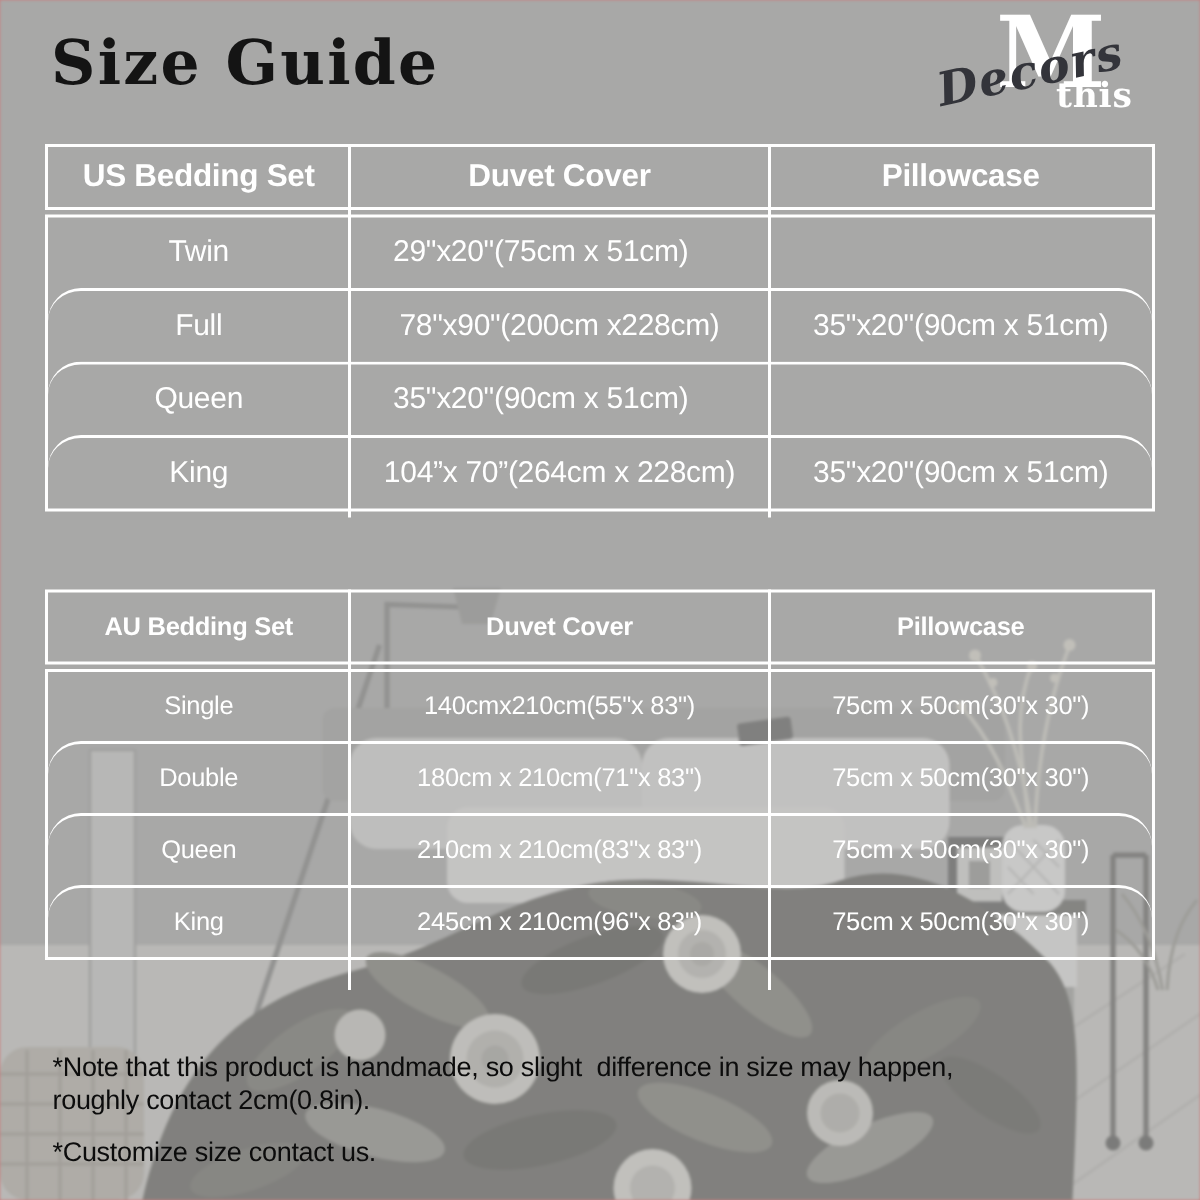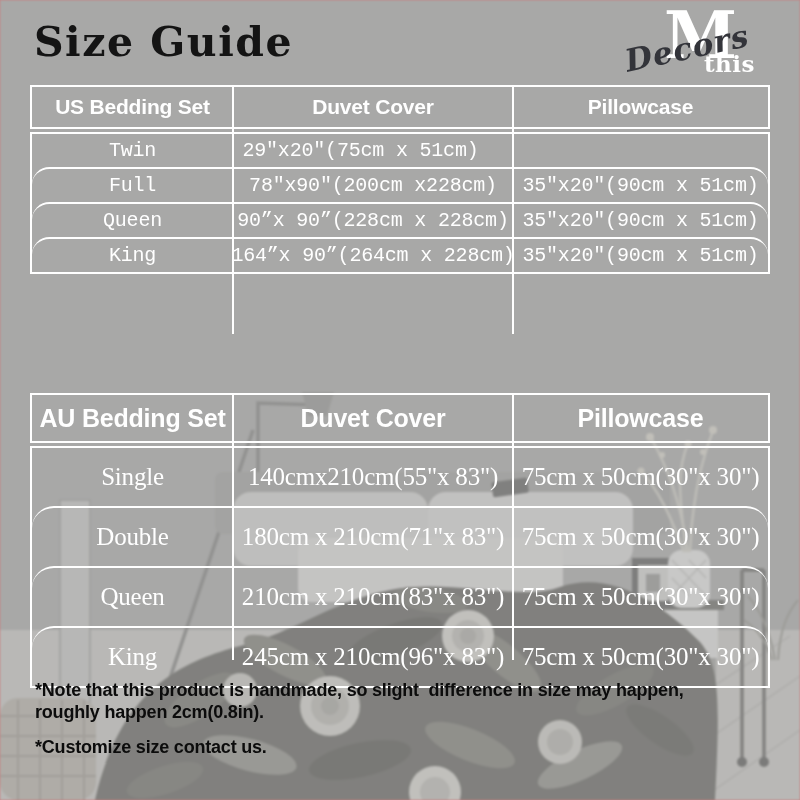--- a/index.html
+++ b/index.html
@@ -20,34 +20,34 @@
   .hdr-row{box-sizing:border-box;border:2px solid #ffffff;display:flex;margin-bottom:3px;}
   .body-box{box-sizing:border-box;border:2px solid #ffffff;}
   .row{display:flex;}
   .body-box .row + .row{border-top:2px solid #ffffff;border-radius:22px;}
   .cell{box-sizing:border-box;display:flex;align-items:center;justify-content:center;text-align:center;letter-spacing:-0.2px;white-space:pre;}
   .c1{width:201px;flex:none;}
   .c2{width:280px;flex:none;}
   .c3{width:255px;flex:none;}
   .hdr-row .cell{font-weight:700;font-size:21px;}
   .t-us .hdr-row{height:44px;}
-  .t-us .body-box .row{height:33px;font-family:Liberation Mono, monospace;}
+  .t-us .body-box .row{height:47px;}
   .t-us .cell{font-size:20px;}
   .t-us .hdr-row .cell{font-size:21px;}
   .t-au .hdr-row{height:50px;}
-  .t-au .body-box .row{height:58px;font-family:Liberation Serif, serif;}
-  .t-au .cell{font-size:25px;}
-  .t-us{top:85px;}
+  .t-au .body-box .row{height:46px;}
+  .t-au .cell{font-size:17px;}
+  .t-us{top:96px;}
   .t-au{top:393px;}
   .t-us .vline{height:249px;}
   .t-au .vline{height:267px;}
   .vline.v1{left:202px;}
   .vline.v2{left:482px;}
 
-  .notes{position:absolute;left:35px;top:679px;color:#0c0c0c;font-weight:700;font-size:18px;letter-spacing:-0.2px;}
+  .notes{position:absolute;left:35px;top:700px;color:#0c0c0c;font-weight:400;font-size:18px;letter-spacing:-0.2px;}
   .notes .line{white-space:pre;line-height:22px;}
   .notes .gap{height:13px;}
 </style>
 </head>
 <body>
 
 <div class="stage">
 
   <svg class="photo" viewBox="0 0 800 800" preserveAspectRatio="none" aria-hidden="true">
     <rect x="0" y="0" width="800" height="630" fill="#a4a4a2"></rect>
@@ -186,26 +186,25 @@
           <div class="cell c1">Twin</div>
           <div class="cell c3">29"x20"(75cm x 51cm)</div>
         </div>
         <div class="row">
           <div class="cell c1">Full</div>
           <div class="cell c2">78"x90"(200cm x228cm)</div>
           <div class="cell c3">35"x20"(90cm x 51cm)</div>
         </div>
         <div class="row">
           <div class="cell c1">Queen</div>
-          <div class="cell c2">90”x 90”(228cm x 228cm)</div>
           <div class="cell c3">35"x20"(90cm x 51cm)</div>
         </div>
         <div class="row">
           <div class="cell c1">King</div>
-          <div class="cell c2">164”x 90”(264cm x 228cm)</div>
+          <div class="cell c2">104”x 70”(264cm x 228cm)</div>
           <div class="cell c3">35"x20"(90cm x 51cm)</div>
         </div>
       </div>
     </div>
 
     <div class="sizetable t-au">
       <div class="vline v1"></div>
       <div class="vline v2"></div>
       <div class="hdr-row">
         <div class="cell c1">AU Bedding Set</div>
@@ -231,18 +230,18 @@
         <div class="row">
           <div class="cell c1">King</div>
           <div class="cell c2">245cm x 210cm(96"x 83")</div>
           <div class="cell c3">75cm x 50cm(30"x 30")</div>
         </div>
       </div>
     </div>
 
     <div class="notes">
       <div class="line">*Note that this product is handmade, so slight  difference in size may happen,</div>
-      <div class="line">roughly happen 2cm(0.8in).</div>
+      <div class="line">roughly contact 2cm(0.8in).</div>
       <div class="gap"></div>
       <div class="line">*Customize size contact us.</div>
     </div>
   </div>
 </div>
 
 </body></html>

